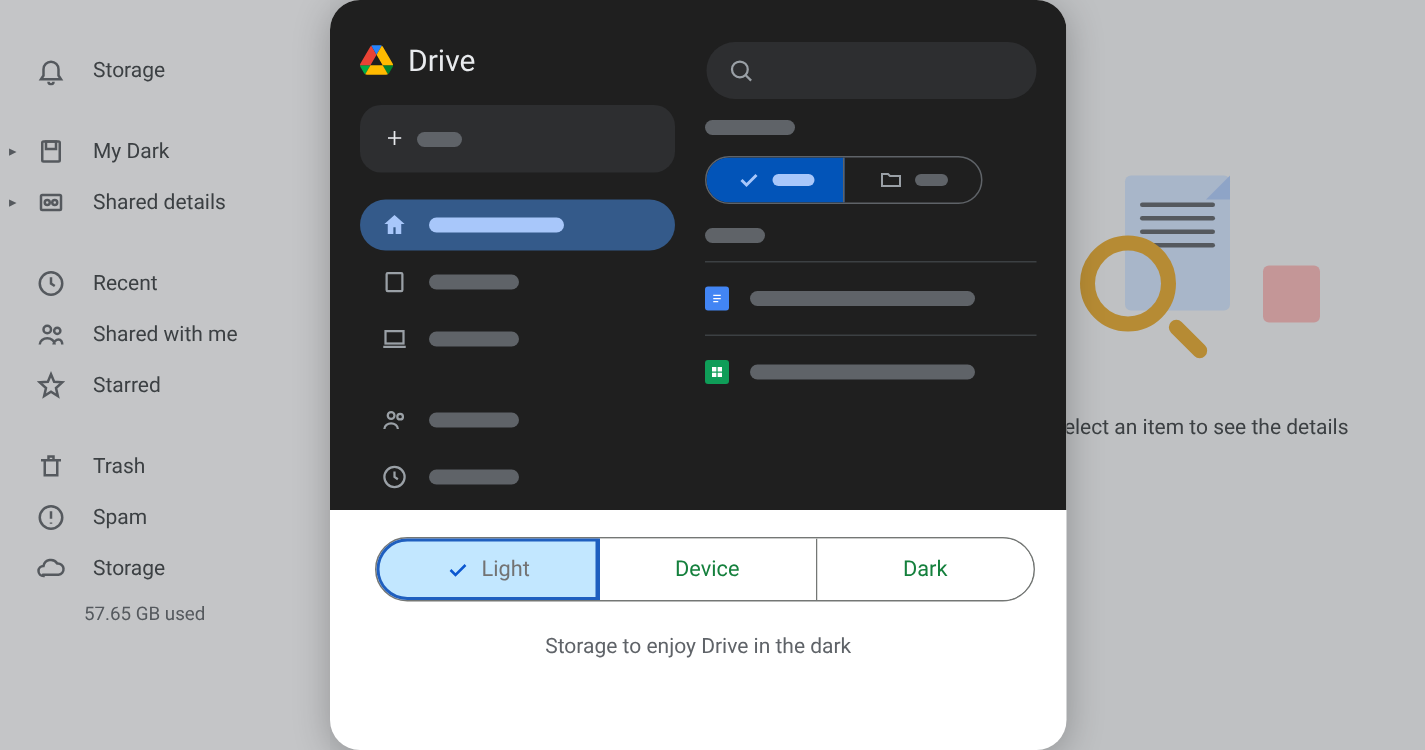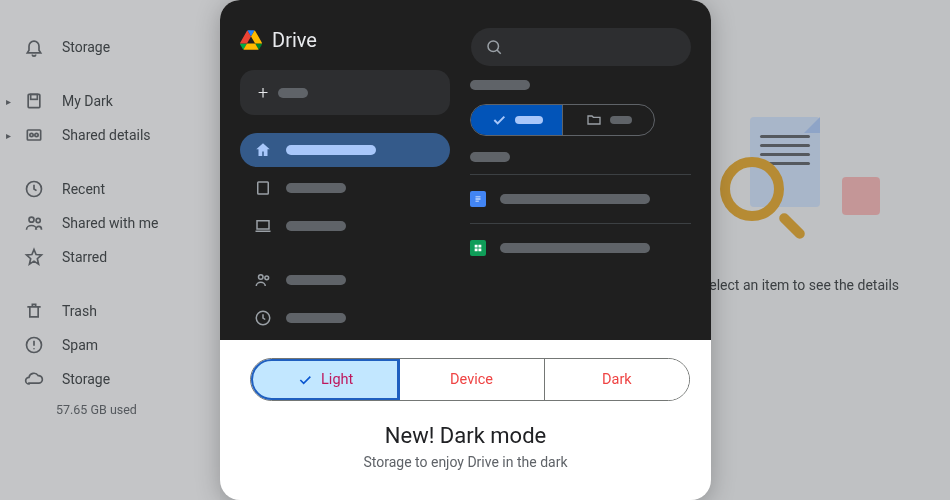--- a/index.html
+++ b/index.html
@@ -67,23 +67,23 @@
 .chip svg { color:#9aa0a6; width:16px; height:16px; }
 .hr-dark { height:1px; background:#3c4043; margin:12px 0; }
 .file-row { display:flex; align-items:center; gap:14px; padding:4px 0; }
 .file-row .file-ic { width:16px; height:16px; border-radius:2px; display:flex; align-items:center; justify-content:center; }
 .file-ic.docs { background:#4285f4; }
 .file-ic.sheets { background:#0f9d58; }
 
 
 .modal-footer { padding: 18px 30px 0 30px; text-align:center; }
 .theme-segment { display:flex; border:1px solid #747775; border-radius:22px; overflow:hidden; width:440px; margin:0 auto 22px auto; }
-.theme-opt { flex:1; padding:10px 0; font-size:14.5px; color:#ef4444; background:#fff; display:flex; align-items:center; justify-content:center; gap:8px; border-right:1px solid #747775; cursor:pointer; }
+.theme-opt { flex:1; padding:10px 0; font-size:14.5px; color:#15803d; background:#fff; display:flex; align-items:center; justify-content:center; gap:8px; border-right:1px solid #747775; cursor:pointer; }
 .theme-opt:last-child { border-right:none; }
-.theme-opt.selected { background:#c2e7ff; color:#be185d; border:3px solid #1f5fbf; margin:-1px; border-radius:22px 0 0 22px; position:relative; z-index:1; }
+.theme-opt.selected { background:#c2e7ff; color:#737373; border:3px solid #1f5fbf; margin:-1px; border-radius:22px 0 0 22px; position:relative; z-index:1; }
 .theme-opt.selected svg { color:#0b57d0; }
 .modal-title { font-size:22px; color:#202124; margin-bottom:6px; }
 .modal-sub { font-size:14px; color:#5f6368; }
 
 svg { flex-shrink:0; }
 </style>
 </head>
 <body>
 
 <div class="backdrop">
@@ -312,16 +312,15 @@
           </svg>
         <span>Light</span>
       </div>
       <div class="theme-opt">
         <span>Device</span>
       </div>
       <div class="theme-opt">
         <span>Dark</span>
       </div>
     </div>
-    <div class="modal-title">New! Dark mode</div>
     <div class="modal-sub">Storage to enjoy Drive in the dark</div>
   </div>
 </div>
 
 </body></html>

